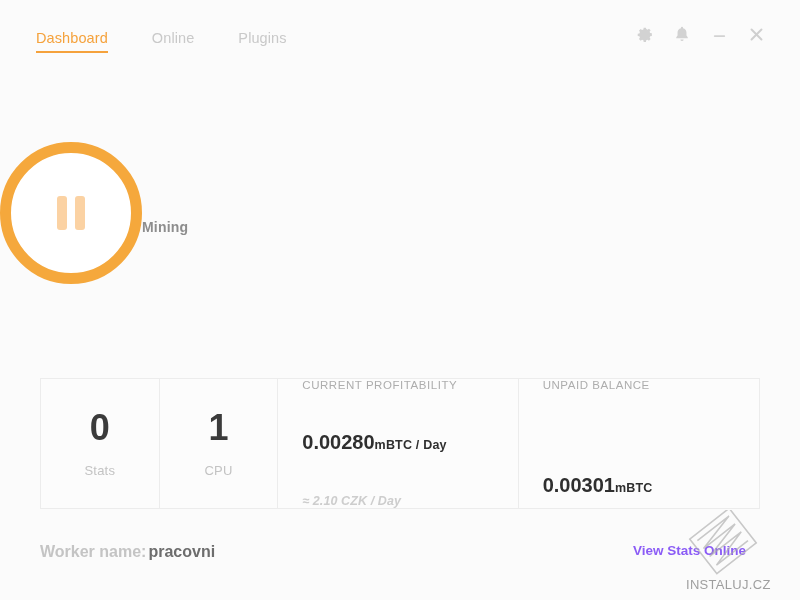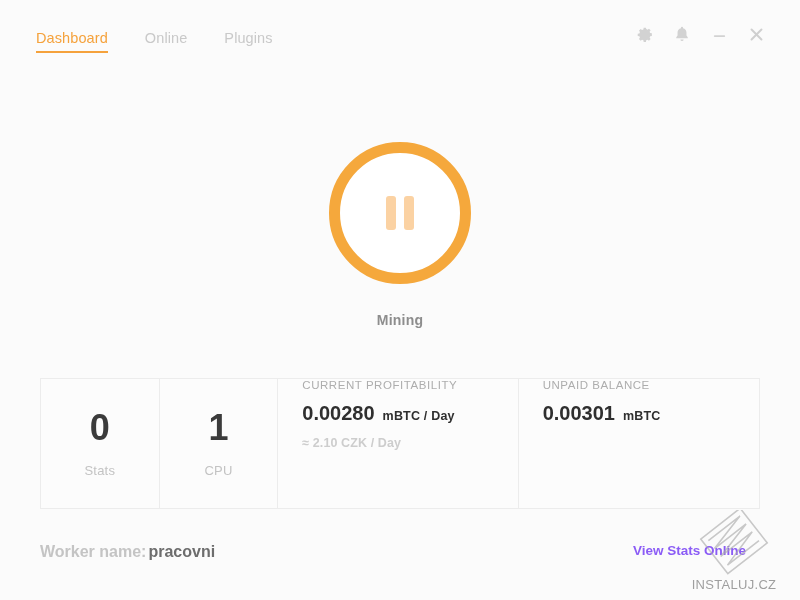--- a/index.html
+++ b/index.html
@@ -24,21 +24,21 @@
     height: 72px;
     display: flex;
     align-items: center;
   }
   .nav {
     position: absolute;
     left: 36px;
     top: 30px;
     display: flex;
     align-items: flex-start;
-    gap: 9px;
+    gap: 16px;
   }
   .nav-item {
     font-size: 14.5px;
     color: #c9c9c9;
     letter-spacing: 0.1px;
     padding: 0 15px 7px 0;
     margin-right: 13px;
     cursor: pointer;
     position: relative;
     white-space: nowrap;
@@ -75,21 +75,21 @@
   }
   .winctl svg { display: block; }
 
   
   .mining-wrap {
     position: absolute;
     left: 0;
     top: 142px;
     width: 800px;
     display: flex;
-    flex-direction: column;
+    flex-direction: row;
     align-items: center;
   }
   .mining-btn {
     width: 142px;
     height: 142px;
     border-radius: 50%;
     border: 11px solid #f5a83c;
     background: #ffffff;
     box-sizing: border-box;
     display: flex;
@@ -137,21 +137,21 @@
     justify-content: center;
   }
   .cell:last-child { border-right: none; }
   .cell-count {
     width: 119px;
     align-items: center;
   }
   .cell-wide {
     width: 241px;
     padding-left: 24px;
-    justify-content: flex-start;
+    justify-content: space-between;
   }
   .big-num {
     font-size: 36px;
     font-weight: bold;
     color: #3b3b3b;
     line-height: 1;
   }
   .sub-label {
     margin-top: 17px;
     font-size: 13px;
@@ -168,29 +168,30 @@
     font-size: 20px;
     font-weight: bold;
     color: #2f2f2f;
     margin-bottom: 11px;
     white-space: nowrap;
   }
   .stat-main .unit {
     font-size: 12.5px;
     font-weight: bold;
     color: #2f2f2f;
-    margin-left: 8px;
+    margin-left: 0;
     letter-spacing: 0.2px;
   }
   .stat-approx {
     font-size: 12.5px;
     font-weight: bold;
     color: #cdcdcd;
     letter-spacing: 0.1px;
     white-space: nowrap;
+    font-style: italic;
   }
 
   
   .footer {
     position: absolute;
     left: 0;
     bottom: 0;
     width: 800px;
     height: 88px;
   }
@@ -224,21 +225,21 @@
   
   .watermark {
     position: absolute;
     right: 18px;
     bottom: 8px;
     width: 96px;
     height: 88px;
     pointer-events: none;
     display: flex;
     flex-direction: column;
-    align-items: center;
+    align-items: flex-start;
     justify-content: flex-end;
   }
   .wm-mark { opacity: 0.62; }
   .wm-text {
     font-size: 13px;
     color: #9a9a9a;
     letter-spacing: 0.3px;
     margin-top: 1px;
     opacity: 0.95;
   }

